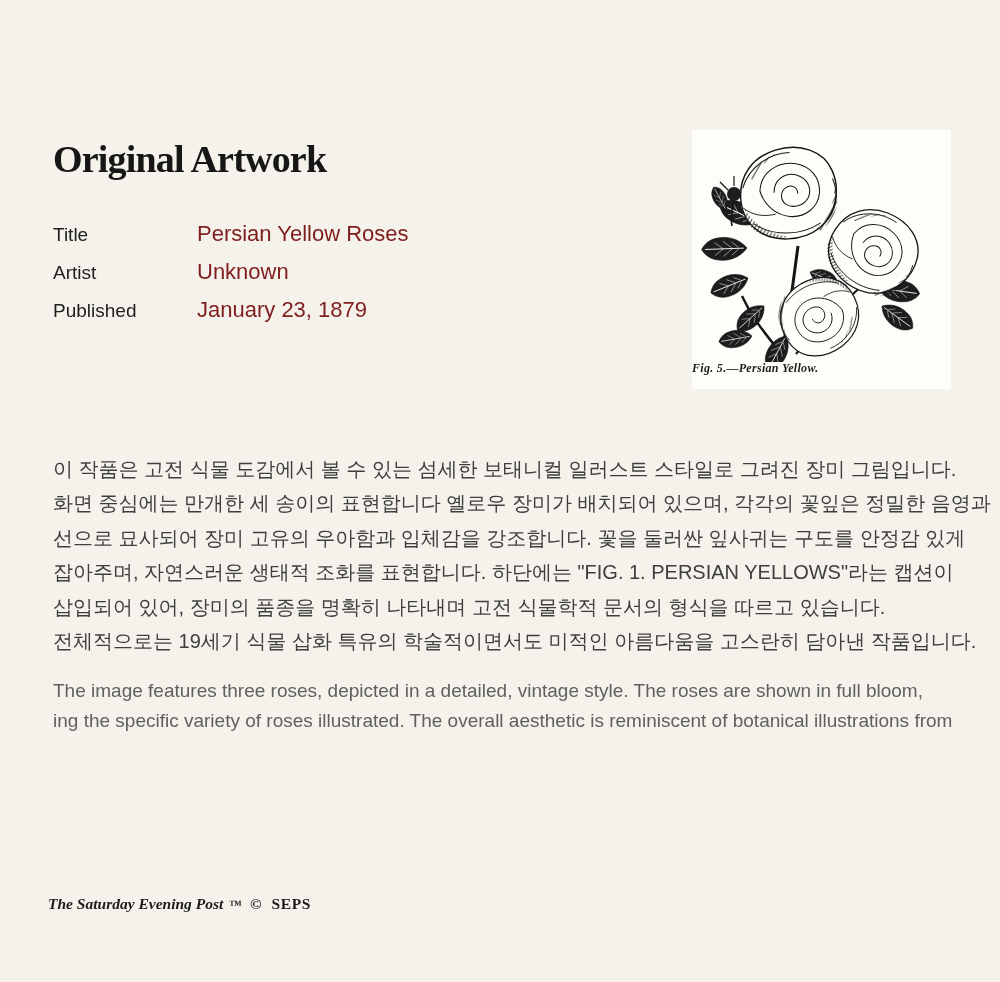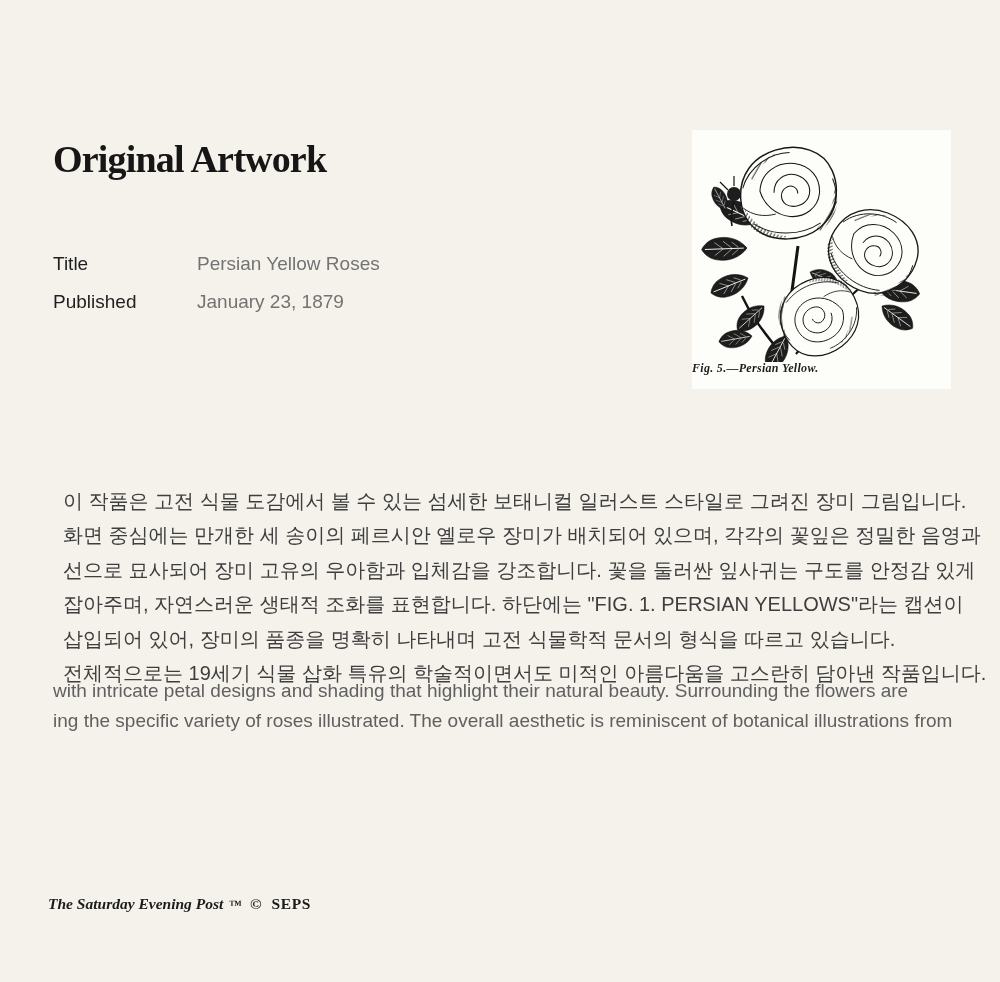--- a/index.html
+++ b/index.html
@@ -23,36 +23,35 @@
     font-size: 38px;
     line-height: 1.1;
     letter-spacing: -0.8px;
     color: #161616;
   }
 
   .meta {
     position: absolute;
     left: 53px;
     top: 221px;
-    margin-top: 32px;
   }
   .meta-row {
     display: flex;
     align-items: baseline;
     height: 24px;
     margin-bottom: 14px;
   }
   .meta-label {
     width: 144px;
     font-size: 19px;
     color: #1f1f1f;
   }
   .meta-value {
-    font-size: 19px;
-    color: #737373;
+    font-size: 22px;
+    color: #7f1d1d;
   }
 
   .art-card {
     position: absolute;
     left: 692px;
     top: 130px;
     width: 259px;
     height: 259px;
     background: #fdfdf9;
     overflow: hidden;
@@ -67,24 +66,23 @@
     font-family: "Liberation Serif", serif;
     font-style: italic;
     font-weight: 700;
     font-size: 12px;
     letter-spacing: 0.3px;
     color: #1d1d1d;
   }
 
   .desc-ko {
     position: absolute;
-    left: 63px;
+    left: 53px;
     top: 452px;
     width: 910px;
-    margin-top: 32px;
   }
   .desc-ko .line {
     font-size: 20px;
     line-height: 34.4px;
     color: #3e3e3e;
     white-space: nowrap;
   }
 
   .desc-en {
     position: absolute;
@@ -133,20 +131,24 @@
 <body>
 
 <div class="page">
 
   <h1 class="page-title">Original Artwork</h1>
 
   <div class="meta">
     <div class="meta-row">
       <div class="meta-label">Title</div>
       <div class="meta-value">Persian Yellow Roses</div>
+    </div>
+    <div class="meta-row">
+      <div class="meta-label">Artist</div>
+      <div class="meta-value">Unknown</div>
     </div>
     <div class="meta-row">
       <div class="meta-label">Published</div>
       <div class="meta-value">January 23, 1879</div>
     </div>
   </div>
 
   <div class="art-card">
     <svg width="259" height="232" viewBox="0 0 259 232" aria-hidden="true">
       <defs>
@@ -194,29 +196,29 @@
 
       <use href="#rose" transform="translate(97,64) rotate(-10) scale(0.97)"></use>
       <use href="#rose" transform="translate(181,122) rotate(28) scale(0.88)"></use>
       <use href="#rose" transform="translate(127,186) rotate(150) scale(0.8)"></use>
     </svg>
     <div class="art-caption">Fig. 5.—Persian Yellow.</div>
   </div>
 
   <div class="desc-ko">
     <div class="line">이 작품은 고전 식물 도감에서 볼 수 있는 섬세한 보태니컬 일러스트 스타일로 그려진 장미 그림입니다.</div>
-    <div class="line">화면 중심에는 만개한 세 송이의 페르시안 옐로우 장미가 배치되어 있으며, 각각의 꽃잎은 정밀한 음영과</div>
+    <div class="line">화면 중심에는 만개한 세 송이의 표현합니다 옐로우 장미가 배치되어 있으며, 각각의 꽃잎은 정밀한 음영과</div>
     <div class="line">선으로 묘사되어 장미 고유의 우아함과 입체감을 강조합니다. 꽃을 둘러싼 잎사귀는 구도를 안정감 있게</div>
     <div class="line">잡아주며, 자연스러운 생태적 조화를 표현합니다. 하단에는 "FIG. 1. PERSIAN YELLOWS"라는 캡션이</div>
     <div class="line">삽입되어 있어, 장미의 품종을 명확히 나타내며 고전 식물학적 문서의 형식을 따르고 있습니다.</div>
     <div class="line">전체적으로는 19세기 식물 삽화 특유의 학술적이면서도 미적인 아름다움을 고스란히 담아낸 작품입니다.</div>
   </div>
 
   <div class="desc-en">
-    <div class="line">with intricate petal designs and shading that highlight their natural beauty. Surrounding the flowers are</div>
+    <div class="line">The image features three roses, depicted in a detailed, vintage style. The roses are shown in full bloom,</div>
     <div class="line">ing the specific variety of roses illustrated. The overall aesthetic is reminiscent of botanical illustrations from</div>
   </div>
 
   <div class="footer">
     <span class="brand">The Saturday Evening Post</span>
     <span class="tm">™</span>
     <span class="copy">©</span>
     <span class="org">SEPS</span>
   </div>
 

